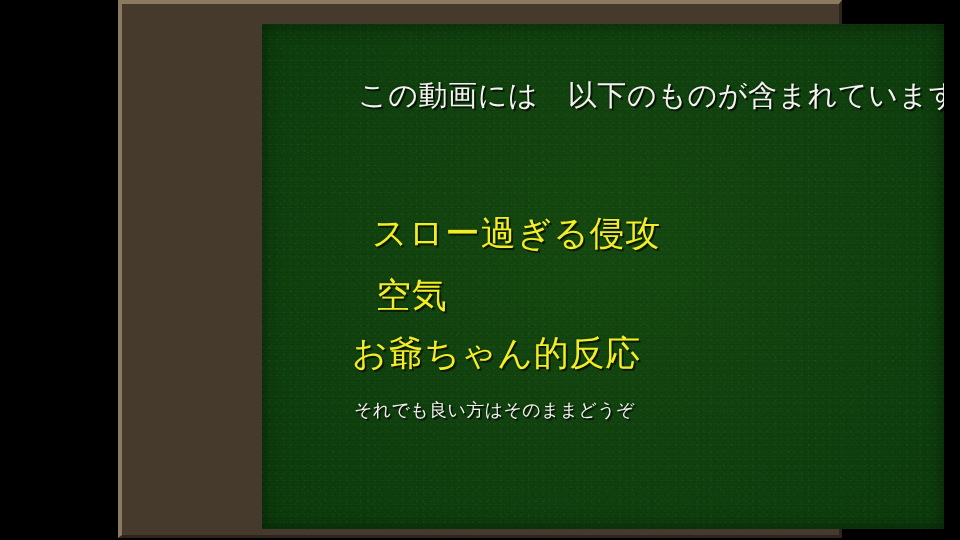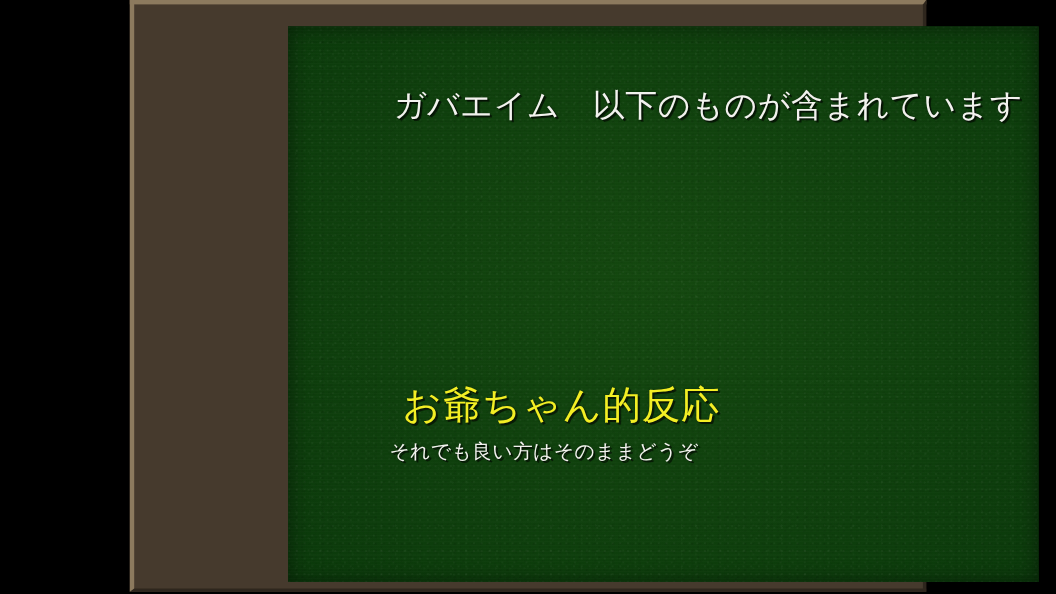--- a/index.html
+++ b/index.html
@@ -80,36 +80,38 @@
     text-shadow:
       2px 2px 0 rgba(0,0,0,0.5),
       1px 2px 0 rgba(20,40,10,0.55),
       0 0 2px rgba(0,0,0,0.4);
   }
 
   #headline { left: 96px;  top: 52px;  font-size: 29px; }
   #item-1   { left: 104px; top: 124px; font-size: 35px; }
   #item-2   { left: 110px; top: 186px; font-size: 35px; }
   #item-3   { left: 114px; top: 248px; font-size: 35px; }
-  #item-4   { left: 104px; top: 306px; font-size: 35px; margin-top: 15px; }
+  #item-4   { left: 90px; top: 306px; font-size: 35px; }
   #footnote { left: 92px;  top: 374px; font-size: 18px; }
 </style>
 </head>
 <body>
 
 <div id="screen">
 
   <div id="frame">
 
     <div id="board">
 
-      <div class="txt white-text" id="headline">ガバエイム　以下のものが含まれています</div>
+      <div class="txt white-text" id="headline">この動画には　以下のものが含まれています</div>
 
 
+      <div class="txt yellow-text" id="item-2">スロー過ぎる侵攻</div>
 
+      <div class="txt yellow-text" id="item-3">空気</div>
 
       <div class="txt yellow-text" id="item-4">お爺ちゃん的反応</div>
 
       <div class="txt white-text" id="footnote">それでも良い方はそのままどうぞ</div>
 
     </div>
   </div>
 </div>
 
 </body></html>

